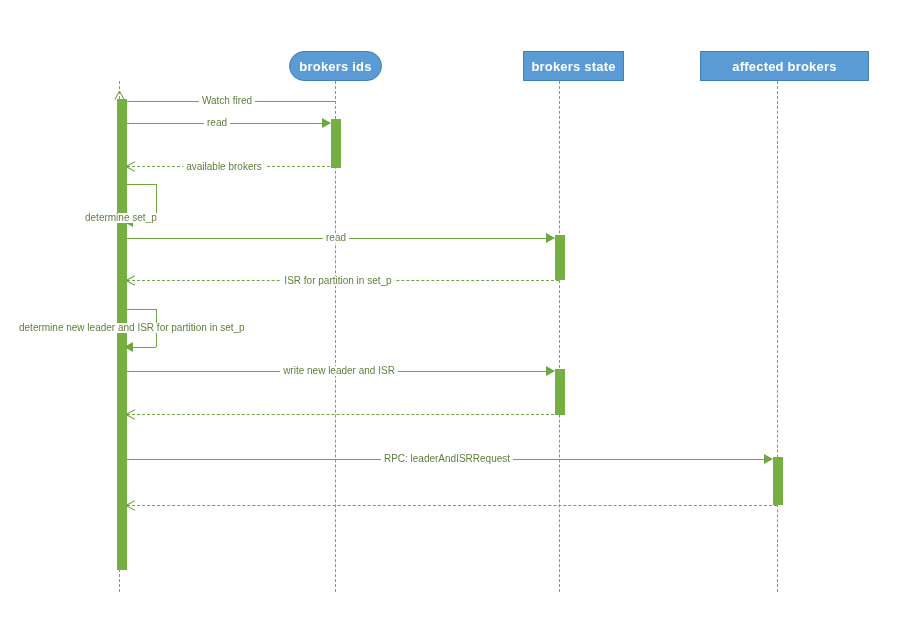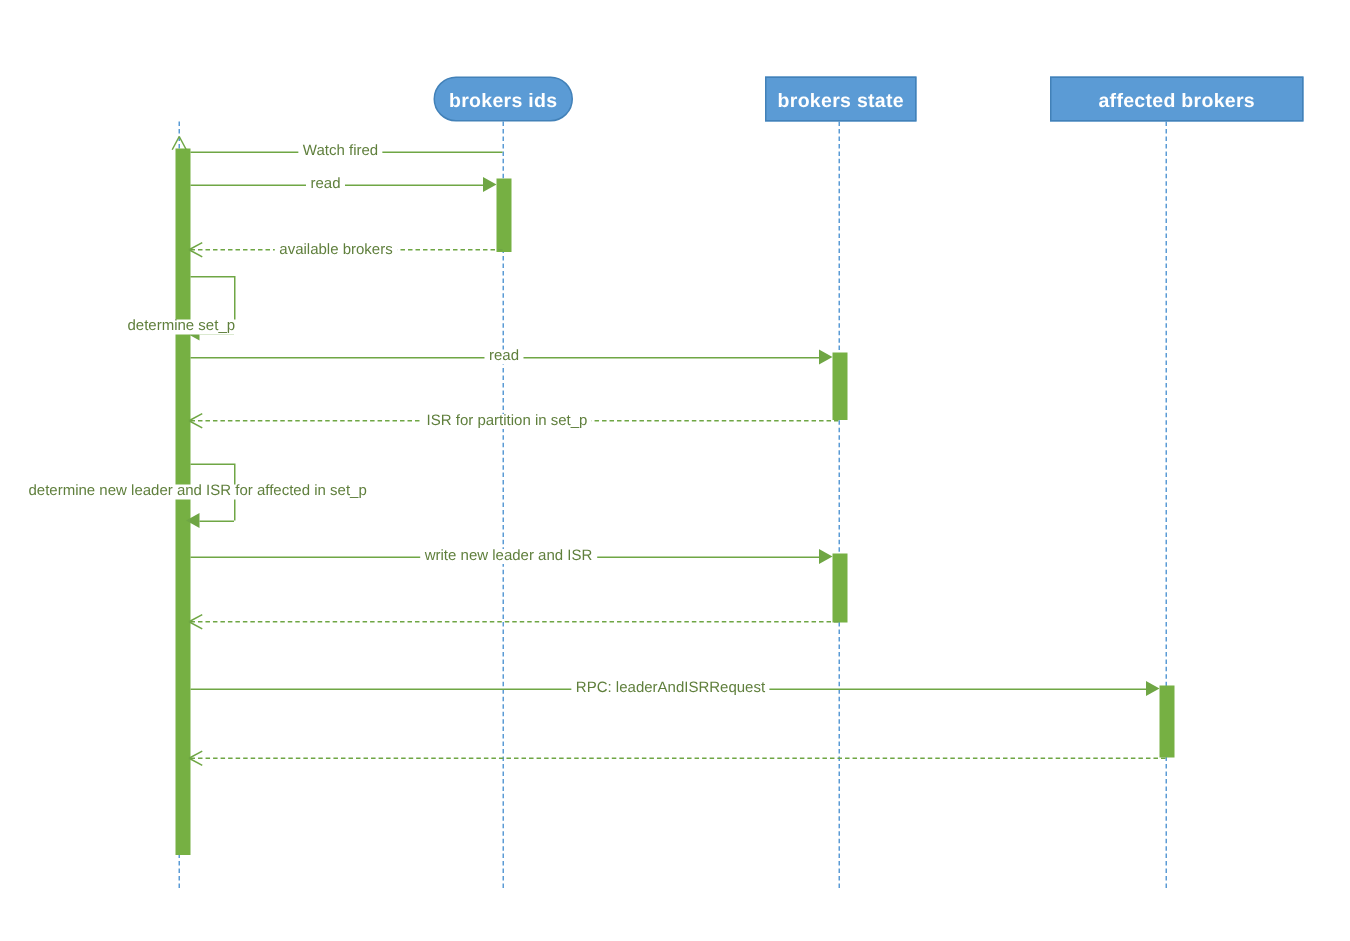--- a/index.html
+++ b/index.html
@@ -123,21 +123,21 @@
 <div id="diagram">
 
   <div class="lifeline-line" style="left:119px; top:81px; height:511px;"></div>
   <div class="lifeline-line" style="left:335px; top:81px; height:511px;"></div>
   <div class="lifeline-line" style="left:559px; top:81px; height:511px;"></div>
   <div class="lifeline-line" style="left:777px; top:81px; height:511px;"></div>
 
   <div class="lifeline-head" style="left:289px; top:51px; width:93px;border-radius:15px;">
     <span>brokers ids</span>
   </div>
-  <div class="lifeline-head" style="left:510px; top:51px; width:101px;">
+  <div class="lifeline-head" style="left:523px; top:51px; width:101px;">
     <span>brokers state</span>
   </div>
   <div class="lifeline-head" style="left:700px; top:51px; width:169px;">
     <span>affected brokers</span>
   </div>
 
   <div class="activation" style="left:117px; top:99px;  height:471px;"></div>
   <div class="activation" style="left:331px; top:119px; height:49px;"></div>
   <div class="activation" style="left:555px; top:235px; height:45px;"></div>
   <div class="activation" style="left:555px; top:369px; height:46px;"></div>
@@ -166,21 +166,21 @@
   <div class="msg-label" style="left:336px; top:238px;">read</div>
 
   <div class="msg-line dashed" style="left:127px; top:280px; width:432px;"></div>
   <div class="arrow-head open-left" style="left:126px; top:275px;"></div>
   <div class="msg-label" style="left:338px; top:281px;">ISR for partition in set_p</div>
 
   <div class="self-seg self-h" style="left:127px; top:309px; width:29px;"></div>
   <div class="self-seg self-v" style="left:156px; top:309px; height:38px;"></div>
   <div class="self-seg self-h" style="left:133px; top:347px; width:23px;"></div>
   <div class="arrow-head" style="left:124px; top:342px; border-top:5px solid transparent; border-bottom:5px solid transparent; border-right:9px solid #6FA644;"></div>
-  <div class="msg-label left-anchor" style="left:16px; top:328px;">determine new leader and ISR for affected in set_p</div>
+  <div class="msg-label left-anchor" style="left:16px; top:328px;">determine new leader and ISR for partition in set_p</div>
 
   <div class="msg-line" style="left:127px; top:371px; width:420px;"></div>
   <div class="arrow-head right" style="left:546px; top:366px;"></div>
   <div class="msg-label" style="left:339px; top:371px;">write new leader and ISR</div>
 
   <div class="msg-line dashed" style="left:127px; top:414px; width:432px;"></div>
   <div class="arrow-head open-left" style="left:126px; top:409px;"></div>
 
   <div class="msg-line" style="left:127px; top:459px; width:638px;"></div>
   <div class="arrow-head right" style="left:764px; top:454px;"></div>

